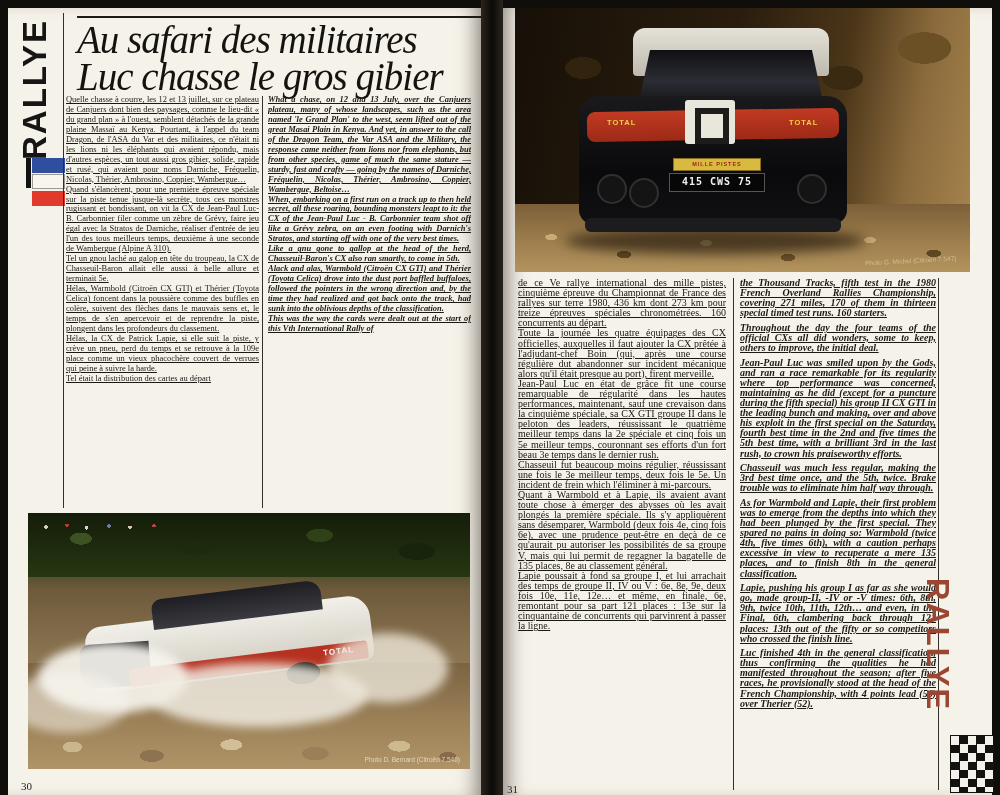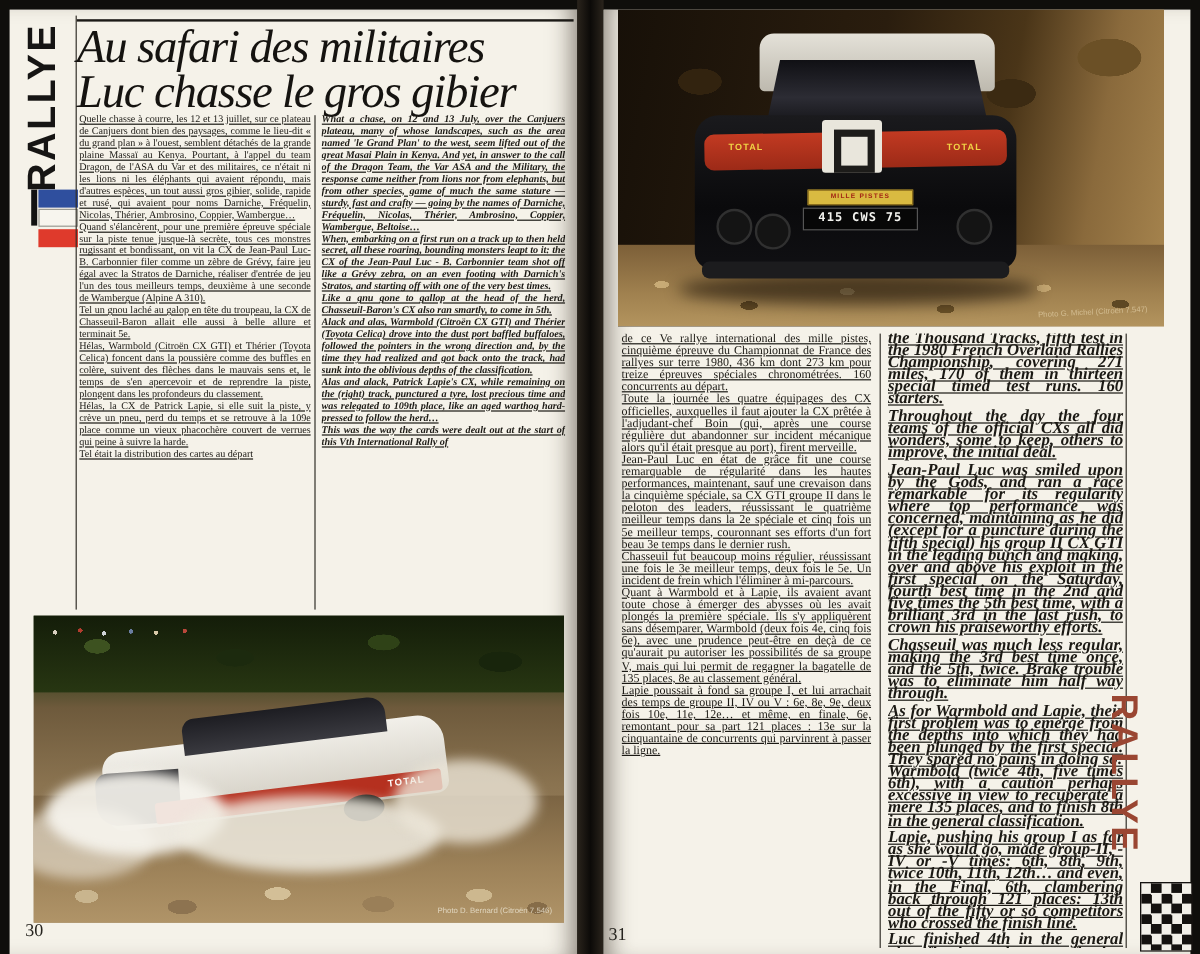--- a/index.html
+++ b/index.html
@@ -26,31 +26,31 @@
   .flag .b3{top:33px;}
   .checker{position:absolute;left:447px;top:727px;width:42px;height:56px;
            background-image:repeating-conic-gradient(#14120f 0% 25%, #f3f1e9 25% 50%);
            background-size:17px 17px;border:1px solid #14120f;}
 
   
   .rule-v{position:absolute;width:1px;background:#33302a;}
   .rule-h{position:absolute;height:2px;background:#1c1a16;}
 
   
-  .headline{position:absolute;left:56px;top:8px;width:414px;}
+  .headline{position:absolute;left:69px;top:8px;width:414px;}
   .headline .hl{font-style:italic;font-size:39px;line-height:37px;letter-spacing:-1px;
                 font-weight:500;color:#151310;}
 
   
   .col{position:absolute;overflow:hidden;font-size:8.45px;line-height:9.95px;}
   .col p{margin:0;text-align:justify;text-decoration:underline;}
   .col.italic{font-style:italic;font-weight:600;}
   .col.gapped p + p{margin-top:4.5px;}
 
-  .pagenum{position:absolute;font-size:15px;color:#25231e;}
+  .pagenum{position:absolute;font-size:11px;color:#25231e;margin-top:12px;}
 
   
   .photo{position:absolute;overflow:hidden;}
   .photo-left{left:20px;top:505px;width:442px;height:256px;background:linear-gradient(#233014 0%, #31401b 16%, #6e5a3c 30%, #8a7350 55%, #9a8260 78%, #a78e68 100%);}
   .pl-foliage{position:absolute;left:0;top:0;width:100%;height:64px;
       background:radial-gradient(18px 10px at 12% 40%, #3d5220 0 60%, transparent 61%),
                  radial-gradient(26px 12px at 38% 55%, #1c2a0e 0 60%, transparent 61%),
                  radial-gradient(22px 11px at 66% 35%, #2f4217 0 60%, transparent 61%),
                  radial-gradient(30px 14px at 88% 60%, #18250c 0 60%, transparent 61%),
                  linear-gradient(#141d09,#273612);}
@@ -158,21 +158,20 @@
         <p>Hélas, Warmbold (Citroën CX GTI) et Thérier (Toyota Celica) foncent dans la poussière comme des buffles en colère, suivent des flèches dans le mauvais sens et, le temps de s'en apercevoir et de reprendre la piste, plongent dans les profondeurs du classement.</p>
         <p>Hélas, la CX de Patrick Lapie, si elle suit la piste, y crève un pneu, perd du temps et se retrouve à la 109e place comme un vieux phacochère couvert de verrues qui peine à suivre la harde.</p>
         <p>Tel était la distribution des cartes au départ</p>
       </div>
     <div class="rule-v" style="left:254px;top:88px;height:412px;"></div>
     <div class="col italic" style="left:260px;top:87px;width:203px;height:428px;">
         <p>What a chase, on 12 and 13 July, over the Canjuers plateau, many of whose landscapes, such as the area named 'le Grand Plan' to the west, seem lifted out of the great Masai Plain in Kenya. And yet, in answer to the call of the Dragon Team, the Var ASA and the Military, the response came neither from lions nor from elephants, but from other species, game of much the same stature — sturdy, fast and crafty — going by the names of Darniche, Fréquelin, Nicolas, Thérier, Ambrosino, Coppier, Wambergue, Beltoise…</p>
         <p>When, embarking on a first run on a track up to then held secret, all these roaring, bounding monsters leapt to it: the CX of the Jean-Paul Luc - B. Carbonnier team shot off like a Grévy zebra, on an even footing with Darnich's Stratos, and starting off with one of the very best times.</p>
         <p>Like a gnu gone to gallop at the head of the herd, Chasseuil-Baron's CX also ran smartly, to come in 5th.</p>
         <p>Alack and alas, Warmbold (Citroën CX GTI) and Thérier (Toyota Celica) drove into the dust port baffled buffaloes, followed the pointers in the wrong direction and, by the time they had realized and got back onto the track, had sunk into the oblivious depths of the classification.</p>
-        <p>Alas and alack, Patrick Lapie's CX, while remaining on the (right) track, punctured a tyre, lost precious time and was relegated to 109th place, like an aged warthog hard-pressed to follow the herd…</p>
         <p>This was the way the cards were dealt out at the start of this Vth International Rally of</p>
       </div>
 
     <div class="photo photo-left">
       <div class="pl-foliage"></div>
       <div class="pl-crowd"></div>
       <div class="pl-water"></div>
       <div class="pl-rocks"></div>
       <div class="pl-car">
         <div class="pl-body"></div>
@@ -224,21 +223,21 @@
 
     <div class="col" style="left:15px;top:270px;width:208px;height:500px;font-size:10px;line-height:10.1px;">
         <p>de ce Ve rallye international des mille pistes, cinquième épreuve du Championnat de France des rallyes sur terre 1980, 436 km dont 273 km pour treize épreuves spéciales chronométrées. 160 concurrents au départ.</p>
         <p>Toute la journée les quatre équipages des CX officielles, auxquelles il faut ajouter la CX prêtée à l'adjudant-chef Boin (qui, après une course régulière dut abandonner sur incident mécanique alors qu'il était presque au port), firent merveille.</p>
         <p>Jean-Paul Luc en état de grâce fit une course remarquable de régularité dans les hautes performances, maintenant, sauf une crevaison dans la cinquième spéciale, sa CX GTI groupe II dans le peloton des leaders, réussissant le quatrième meilleur temps dans la 2e spéciale et cinq fois un 5e meilleur temps, couronnant ses efforts d'un fort beau 3e temps dans le dernier rush.</p>
         <p>Chasseuil fut beaucoup moins régulier, réussissant une fois le 3e meilleur temps, deux fois le 5e. Un incident de frein which l'éliminer à mi-parcours.</p>
         <p>Quant à Warmbold et à Lapie, ils avaient avant toute chose à émerger des abysses où les avait plongés la première spéciale. Ils s'y appliquèrent sans désemparer, Warmbold (deux fois 4e, cinq fois 6e), avec une prudence peut-être en deçà de ce qu'aurait pu autoriser les possibilités de sa groupe V, mais qui lui permit de regagner la bagatelle de 135 places, 8e au classement général.</p>
         <p>Lapie poussait à fond sa groupe I, et lui arrachait des temps de groupe II, IV ou V : 6e, 8e, 9e, deux fois 10e, 11e, 12e… et même, en finale, 6e, remontant pour sa part 121 places : 13e sur la cinquantaine de concurrents qui parvinrent à passer la ligne.</p>
       </div>
     <div class="rule-v" style="left:230px;top:270px;height:512px;"></div>
-    <div class="col italic gapped" style="left:237px;top:270px;width:196px;height:512px;font-size:14px;line-height:10.1px;">
+    <div class="col italic gapped" style="left:237px;top:270px;width:196px;height:512px;font-size:10px;line-height:10.1px;">
         <p>the Thousand Tracks, fifth test in the 1980 French Overland Rallies Championship, covering 271 miles, 170 of them in thirteen special timed test runs. 160 starters.</p>
         <p>Throughout the day the four teams of the official CXs all did wonders, some to keep, others to improve, the initial deal.</p>
         <p>Jean-Paul Luc was smiled upon by the Gods, and ran a race remarkable for its regularity where top performance was concerned, maintaining as he did (except for a puncture during the fifth special) his group II CX GTI in the leading bunch and making, over and above his exploit in the first special on the Saturday, fourth best time in the 2nd and five times the 5th best time, with a brilliant 3rd in the last rush, to crown his praiseworthy efforts.</p>
         <p>Chasseuil was much less regular, making the 3rd best time once, and the 5th, twice. Brake trouble was to eliminate him half way through.</p>
         <p>As for Warmbold and Lapie, their first problem was to emerge from the depths into which they had been plunged by the first special. They spared no pains in doing so: Warmbold (twice 4th, five times 6th), with a caution perhaps excessive in view to recuperate a mere 135 places, and to finish 8th in the general classification.</p>
         <p>Lapie, pushing his group I as far as she would go, made group-II, -IV or -V times: 6th, 8th, 9th, twice 10th, 11th, 12th… and even, in the Final, 6th, clambering back through 121 places: 13th out of the fifty or so competitors who crossed the finish line.</p>
         <p>Luc finished 4th in the general classification, thus confirming the qualities he had manifested throughout the season; after five races, he provisionally stood at the head of the French Championship, with 4 points lead (56) over Therier (52).</p>
       </div>
     <div class="rule-v" style="left:435px;top:270px;height:512px;"></div>
 

